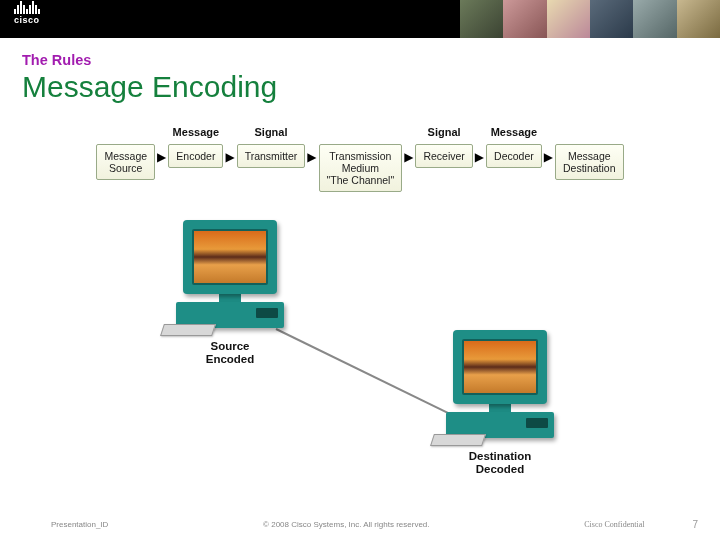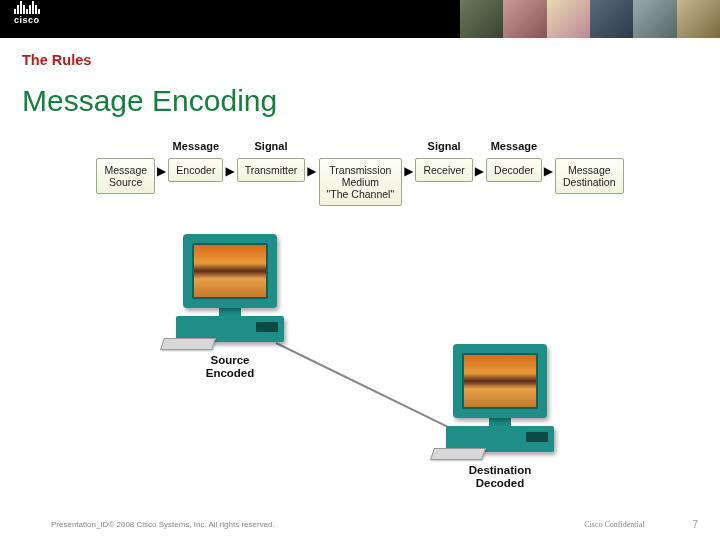--- a/index.html
+++ b/index.html
@@ -37,21 +37,21 @@
   }
   .people-strip div { flex:1; }
   .p1{background:linear-gradient(135deg,#6b7a5a,#3b4332)}
   .p2{background:linear-gradient(135deg,#c99,#855)}
   .p3{background:linear-gradient(135deg,#e8d9b0,#b89)}
   .p4{background:linear-gradient(135deg,#5a6a7a,#2b3a4a)}
   .p5{background:linear-gradient(135deg,#9aa,#566)}
   .p6{background:linear-gradient(135deg,#c8b890,#7a6a40)}
 
   .content { padding: 14px 22px 0 22px; }
-  .subtitle { font-size: 14.5px; font-weight: bold; color: #b91c1c; margin-bottom: 16px; }
+  .subtitle { font-size: 14.5px; font-weight: bold; color: #a21caf; margin-bottom: 2px; }
   .title { font-size: 30px; font-weight: 400; color: #15803d; margin-bottom: 22px; }
 
   .chain {
     display: flex; align-items: flex-start; justify-content: center; gap: 2px;
     margin-bottom: 28px;
   }
   .col { display: flex; flex-direction: column; align-items: center; }
   .col-label { font-size: 11px; font-weight: bold; color: #111; margin-bottom: 4px; height: 14px;}
   .box {
     border: 1px solid #9a8; background: linear-gradient(#fefff5,#f1f2de);
@@ -100,21 +100,21 @@
     position:absolute; left: 196px; top: 108px; width: 206px; height: 2px;
     background:#888; transform-origin: left center; transform: rotate(26deg);
   }
 
   .footer {
     position: absolute; bottom: 10px; left: 0; right: 0;
     display: flex; align-items: center; font-size: 8px; color: #888;
     padding: 0 22px;
   }
   .footer .f-left { flex: 0 0 auto; padding-left: 29px; }
-  .footer .f-mid { flex: 1; }
+  .footer .f-mid { flex: 1; text-align: center; }
   .footer .f-conf { flex: 0 0 auto; margin-right: 48px; font-family: Liberation Serif, serif; }
   .footer .f-page { flex: 0 0 auto; color:#999; font-size:10px;}
 </style>
 </head>
 <body>
 
 <div class="header-bar">
   <div class="logo">
     <div class="logo-bars">
       <span></span>

